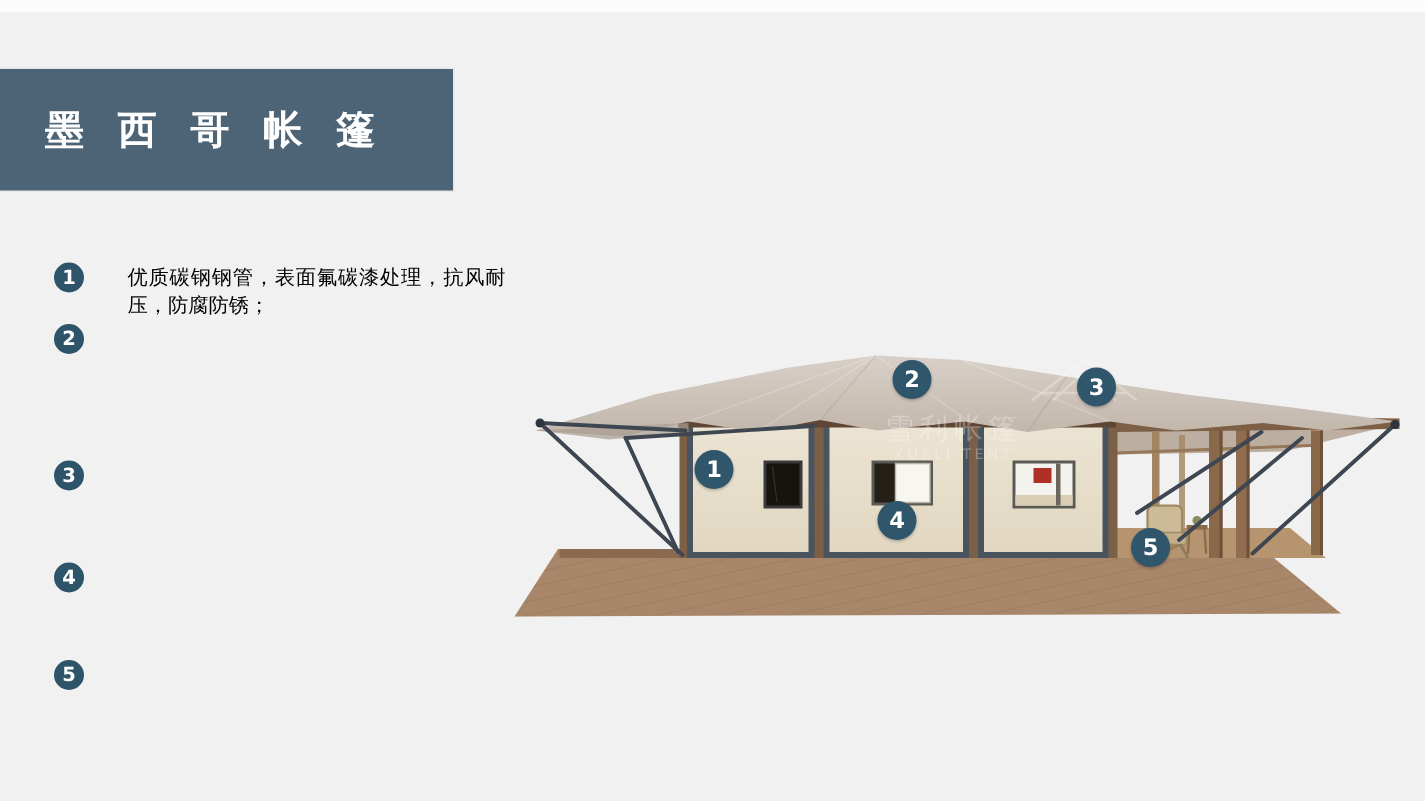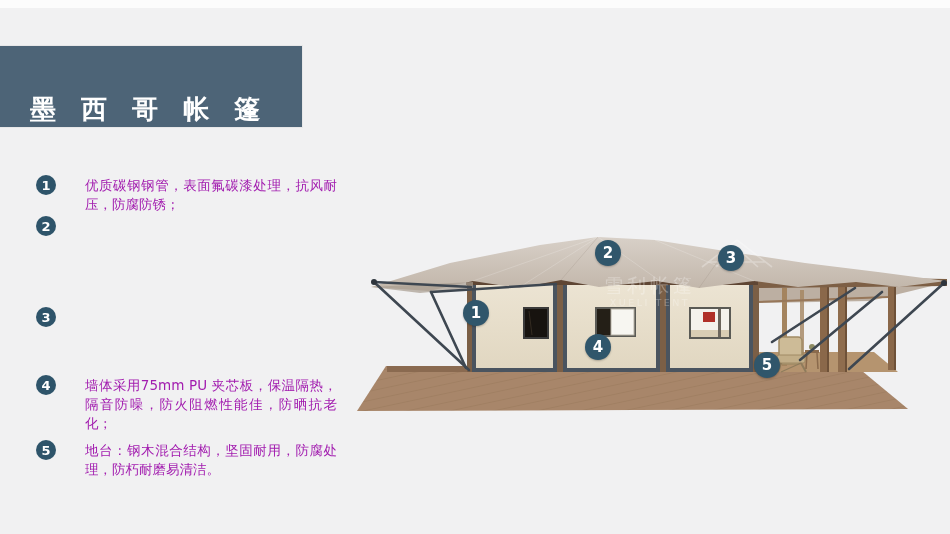--- a/index.html
+++ b/index.html
@@ -1,31 +1,31 @@
 <!DOCTYPE html>
 <html><head>
 <meta charset="utf-8">
 <style>
   html,body{margin:0;padding:0;}
   body{font-family:"DejaVu Sans","Liberation Sans",sans-serif;}
   .slide{position:relative;width:950px;height:534px;background:#f1f1f2;overflow:hidden;}
   .top-strip{position:absolute;left:0;top:0;width:950px;height:8px;background:#fcfcfc;}
   
   .title-banner{position:absolute;left:0;top:46px;width:302px;height:81px;background:#4d6477;
-    display:flex;align-items:flex-end;box-shadow:0 0 0 1px rgba(0,0,0,0.04);}
+    display:flex;align-items:center;box-shadow:0 0 0 1px rgba(0,0,0,0.04);font-family:Liberation Serif, serif;}
   .title-banner h1{margin:0;padding-left:30px;font-size:26px;font-weight:bold;color:#ffffff;
     letter-spacing:8px;white-space:nowrap;}
   
   .feature{position:absolute;left:36px;display:flex;align-items:flex-start;width:302px;}
   .num-badge{flex:0 0 20px;width:20px;height:20px;border-radius:50%;background:#2e546a;color:#fff;
     font-size:13px;font-weight:bold;display:flex;align-items:center;justify-content:center;margin-top:-1px;}
-  .feature p{margin:0 0 0 29px;width:252px;font-size:13.5px;line-height:19px;color:#a21caf;
+  .feature p{margin:0 0 0 29px;width:252px;font-size:13.5px;line-height:19px;color:#000000;
     text-align:justify;text-justify:inter-ideograph;}
   
-  .tent-wrap{position:absolute;left:355px;top:225px;width:595px;height:200px;}
+  .tent-wrap{position:absolute;left:341px;top:225px;width:595px;height:200px;}
   .tent-wrap svg{display:block;}
   
   .callout{position:absolute;width:26px;height:26px;border-radius:50%;background:#30566b;
     color:#fff;font-size:15px;font-weight:bold;display:flex;align-items:center;justify-content:center;
     box-shadow:0 1px 2px rgba(0,0,0,0.25);}
 </style>
 </head>
 <body>
 
 <div class="slide">
@@ -40,25 +40,23 @@
     <p>优质碳钢钢管，表面氟碳漆处理，抗风耐压，防腐防锈；</p>
   </div>
   <div class="feature" style="top:217px">
     <div class="num-badge">2</div>
   </div>
   <div class="feature" style="top:308px">
     <div class="num-badge">3</div>
   </div>
   <div class="feature" style="top:376px">
     <div class="num-badge">4</div>
-    <p>墙体采用75mm PU 夹芯板，保温隔热，隔音防噪，防火阻燃性能佳，防晒抗老化；</p>
   </div>
   <div class="feature" style="top:441px">
     <div class="num-badge">5</div>
-    <p>地台：钢木混合结构，坚固耐用，防腐处理，防朽耐磨易清洁。</p>
   </div>
 
   <div class="tent-wrap">
     <svg width="595" height="200" viewBox="355 225 595 200" xmlns="http://www.w3.org/2000/svg">
       <defs>
         <linearGradient id="roofG" x1="0" y1="0" x2="0" y2="1">
           <stop offset="0" stop-color="#d8d0c8"></stop>
             <stop offset="1" stop-color="#c1b5a9"></stop>
         </linearGradient>
         <linearGradient id="wallG" x1="0" y1="0" x2="0" y2="1">

